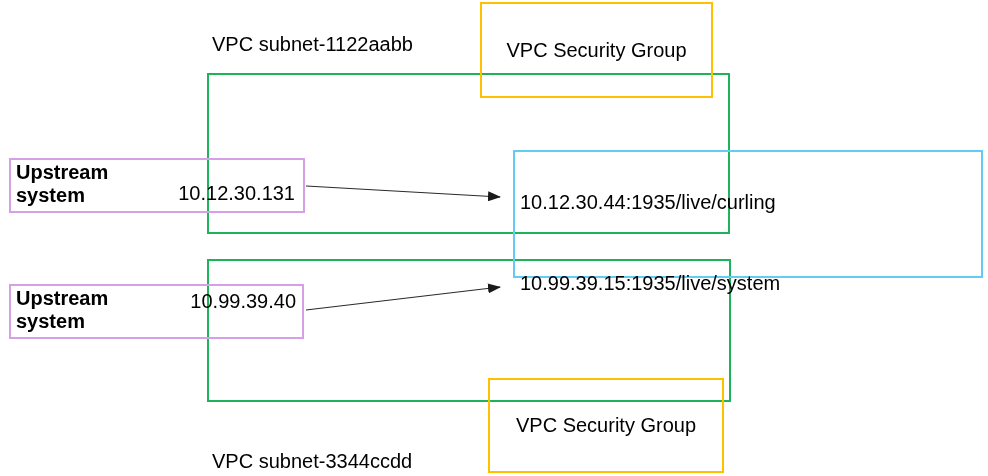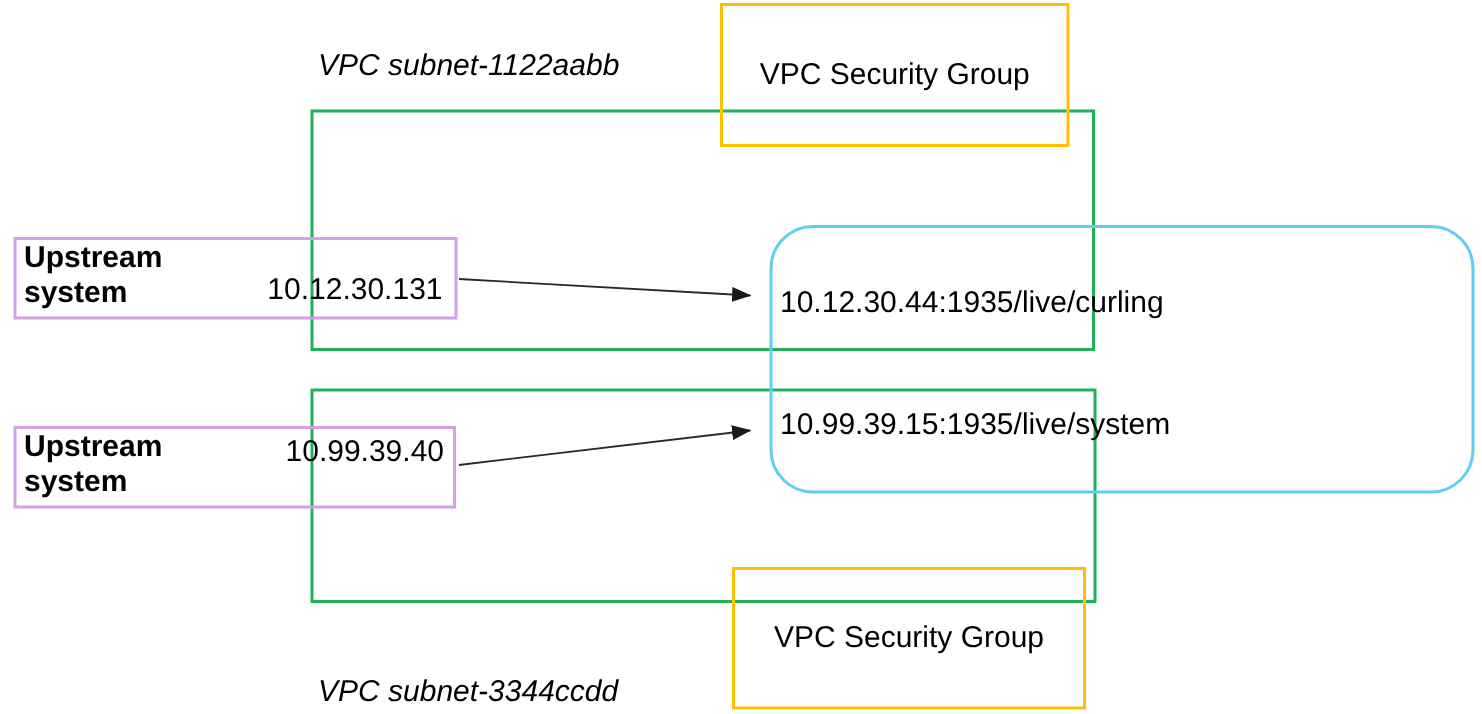--- a/index.html
+++ b/index.html
@@ -26,26 +26,26 @@
   .yellow-box { border: 2px solid var(--yellow, #ffc000); }
   .cyan-box   { border: 2px solid var(--cyan,   #63ccf2); }
   .purple-box { border: 2px solid var(--purple, #d5a0e6); }
 
   #subnet-top-box    { left: 207px; top: 73px;  width: 523px; height: 161px; }
   #subnet-bottom-box { left: 207px; top: 259px; width: 524px; height: 143px; }
 
   #sg-top-box    { left: 480px; top: 2px;   width: 233px; height: 96px; display: flex; align-items: center; justify-content: center; }
   #sg-bottom-box { left: 488px; top: 378px; width: 236px; height: 95px; display: flex; align-items: center; justify-content: center; }
 
-  #medialive-box { left: 513px; top: 150px; width: 470px; height: 179px; border-radius: 29px; }
+  #medialive-box { left: 513px; top: 150px; width: 470px; height: 128px; }
 
   #upstream-1-box { left: 9px; top: 158px; width: 296px; height: 55px; }
   #upstream-2-box { left: 9px; top: 284px; width: 295px; height: 55px; }
 
-  .floating-label { position: absolute; white-space: nowrap; line-height: 26px; font-style: italic; }
+  .floating-label { position: absolute; white-space: nowrap; line-height: 26px; }
   #subnet-top-label    { left: 212px; top: 31px;  }
   #subnet-bottom-label { left: 212px; top: 432px; margin-top: 16px; }
   #medialive-title     { left: 724px; top: 114px; }
 
   .endpoint { position: absolute; white-space: nowrap; line-height: 24px; }
   #endpoint-1 { left: 5px; top: 38px;  }
   #endpoint-2 { left: 5px; top: 119px; }
 
   .upstream-name {
     position: absolute;

